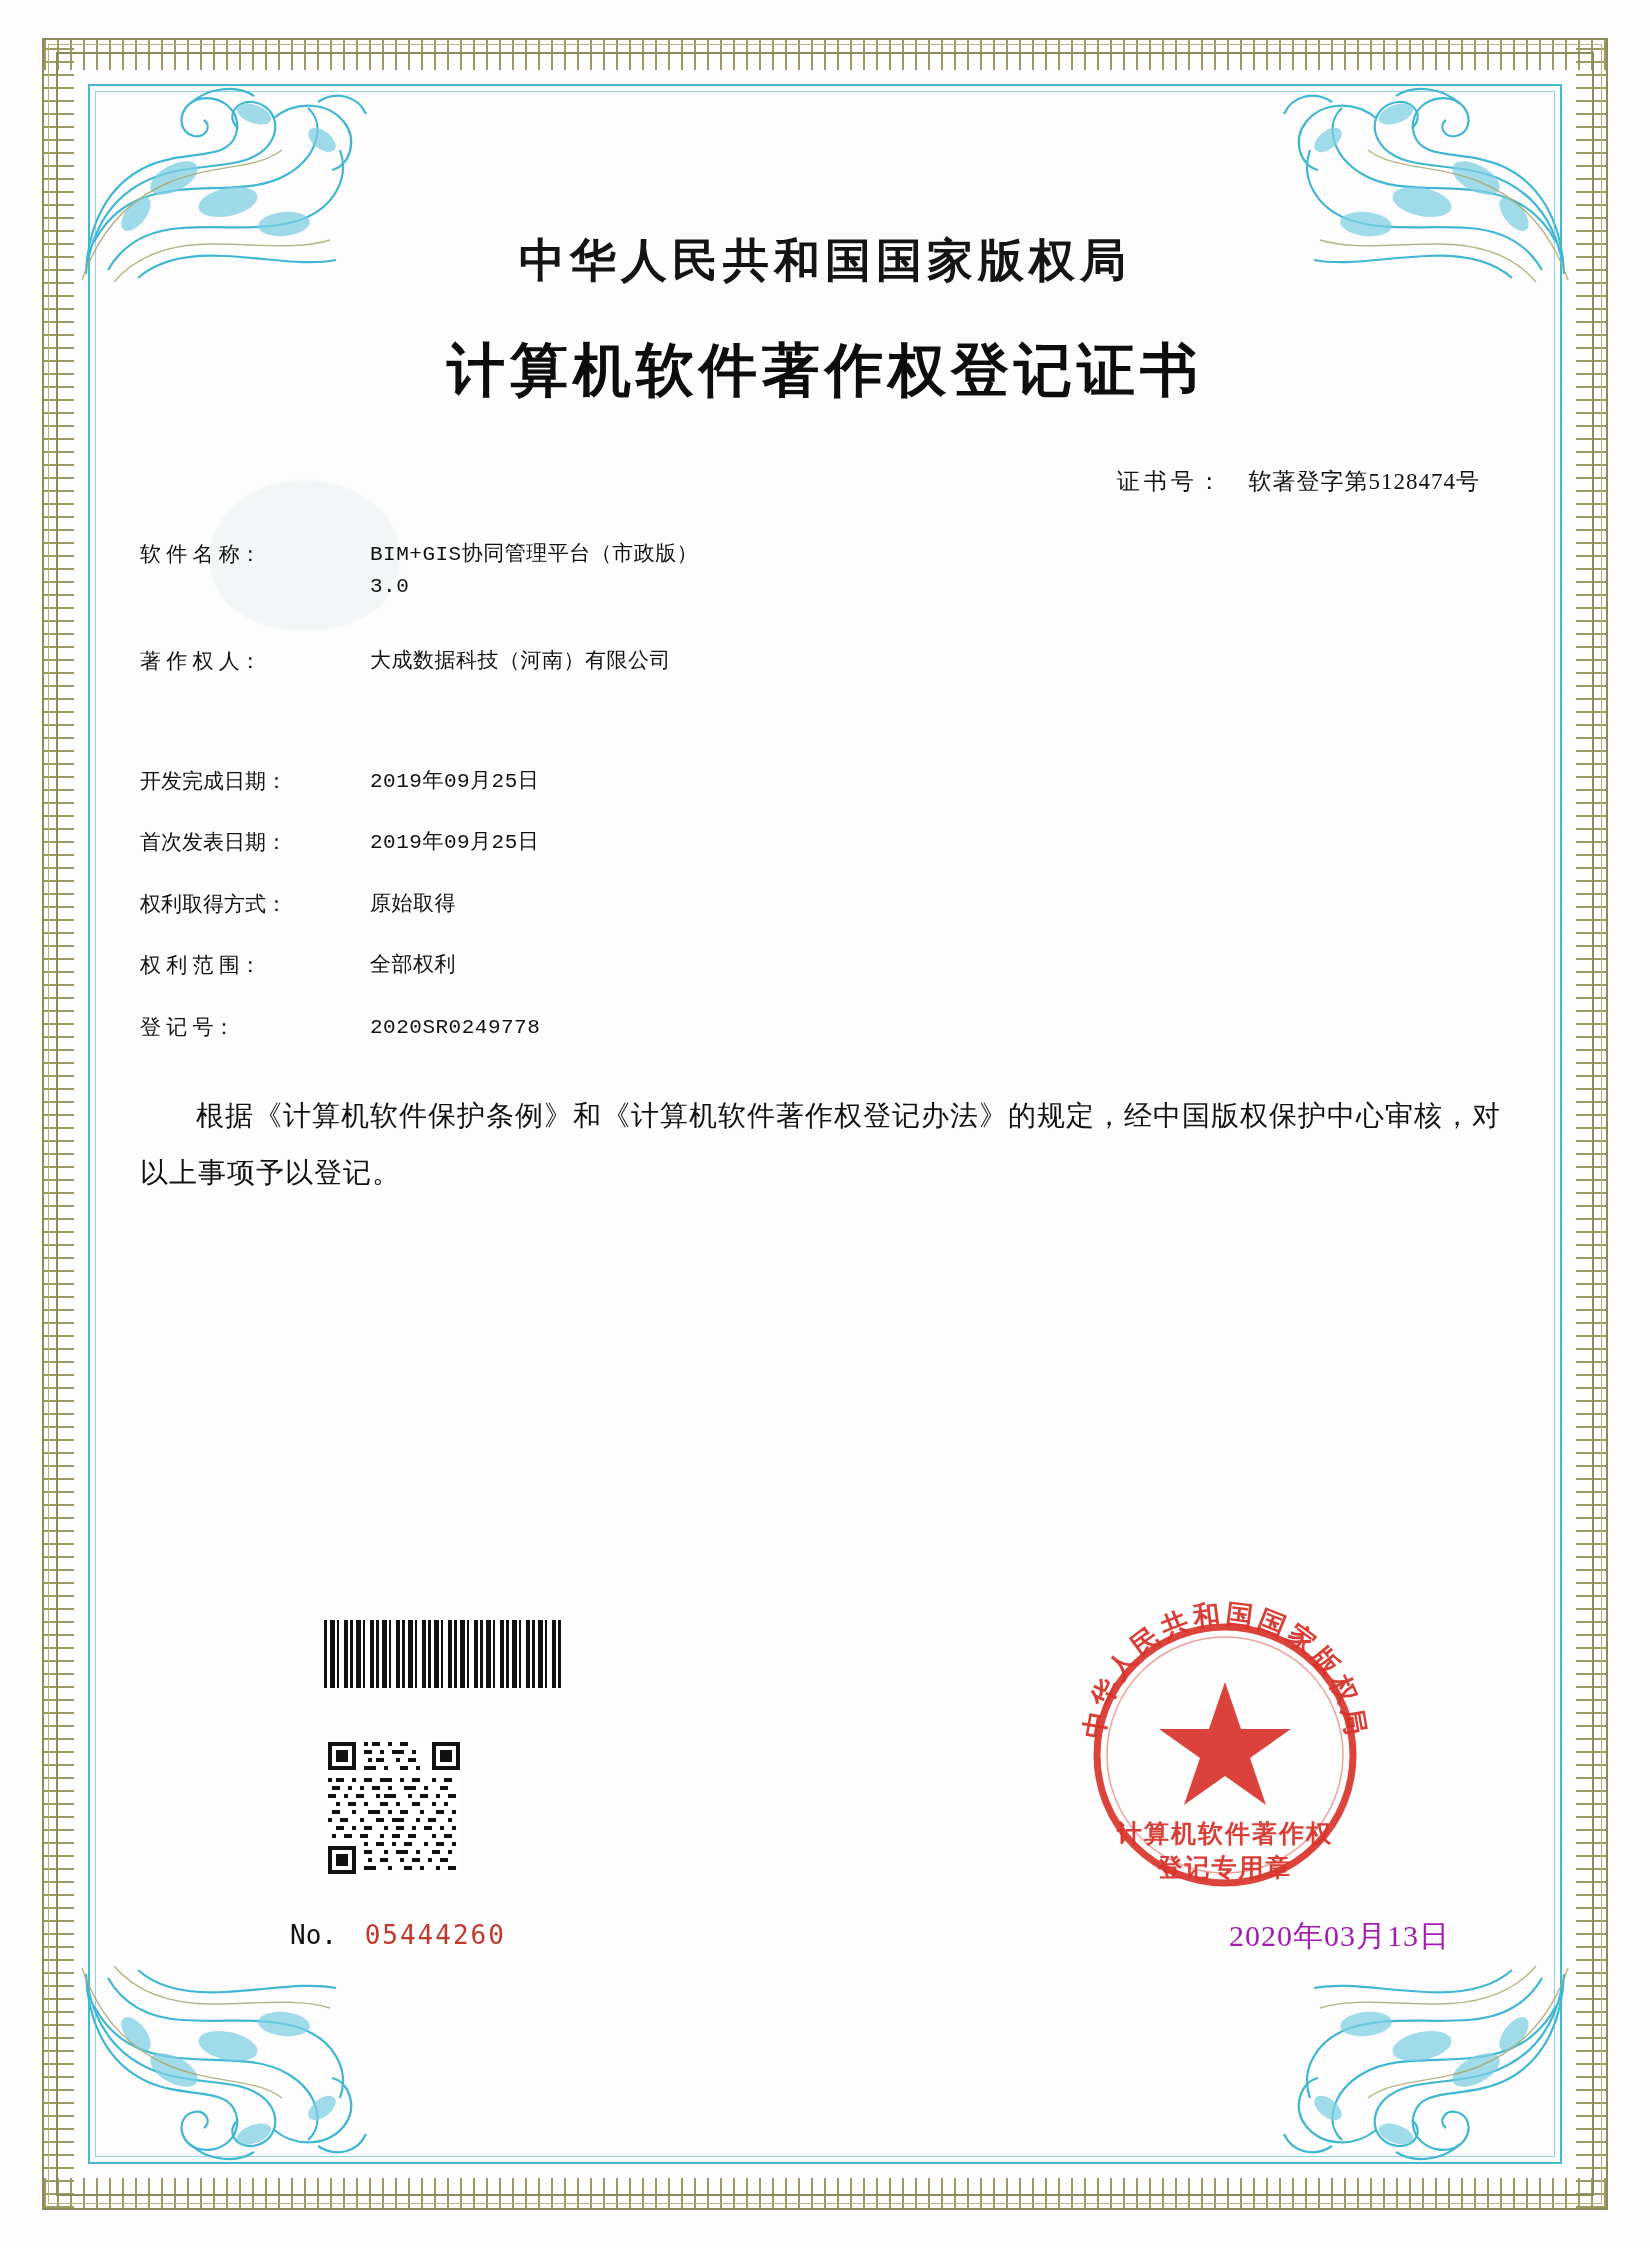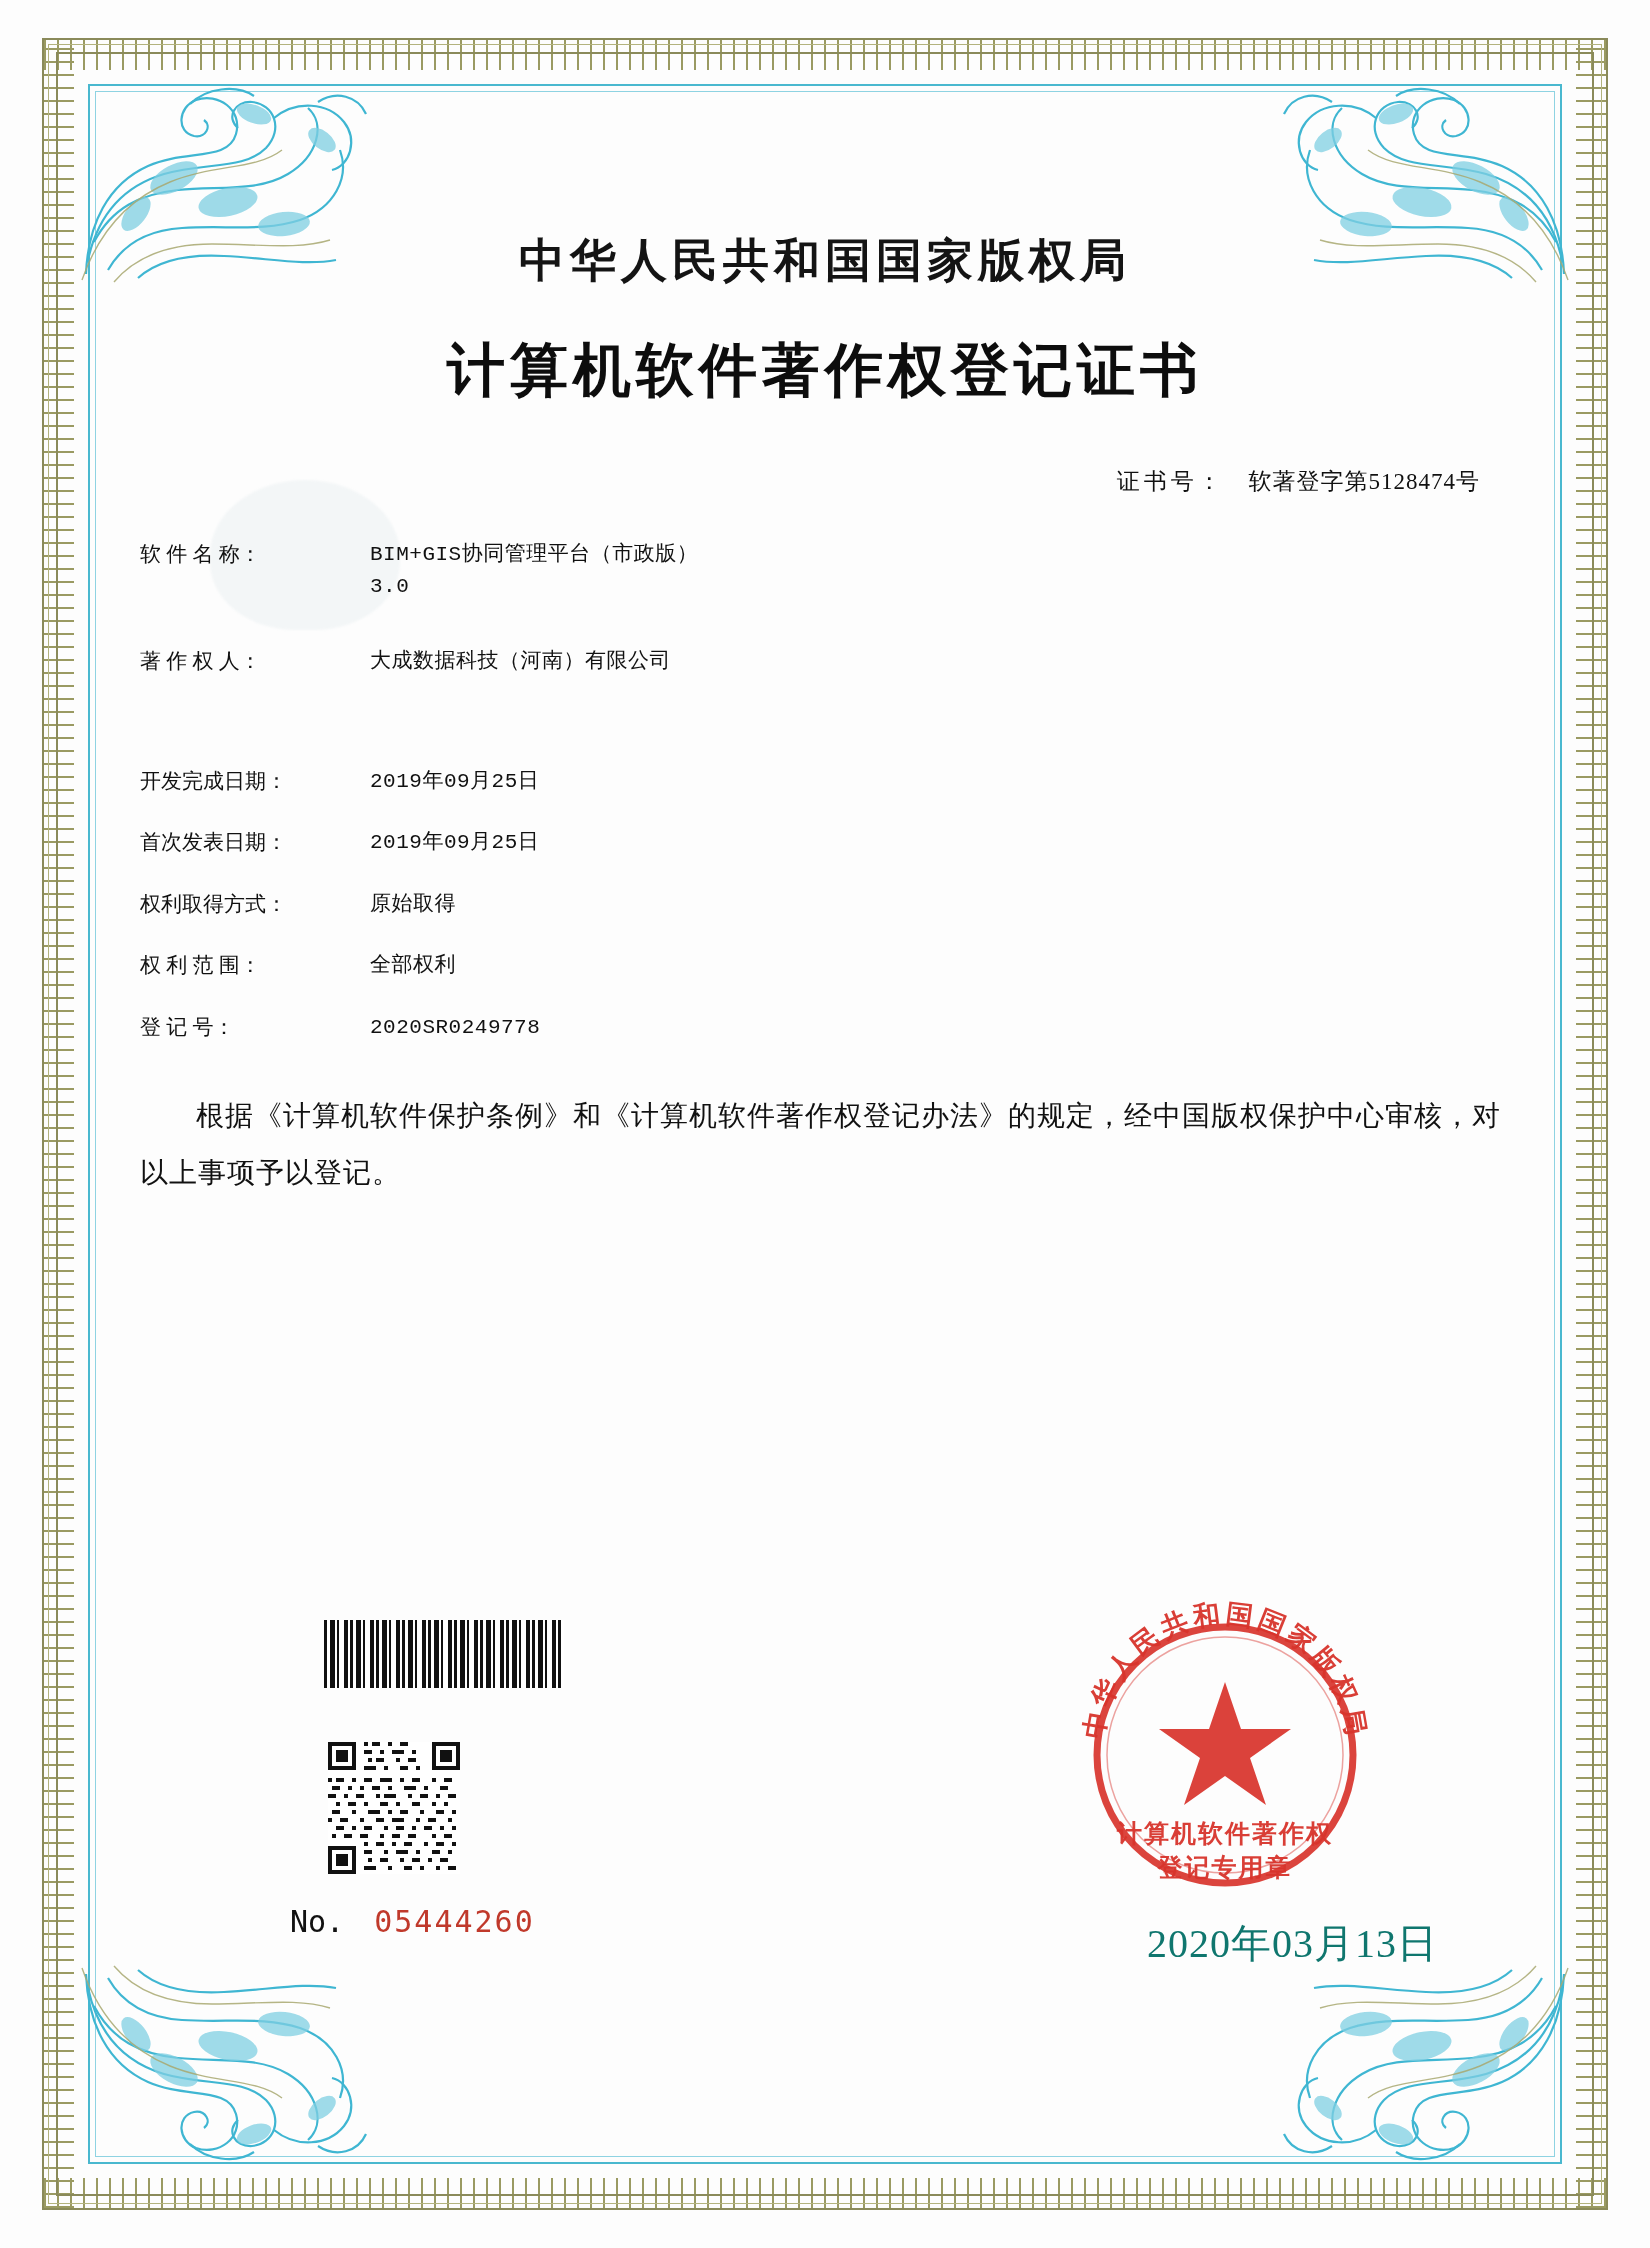--- a/index.html
+++ b/index.html
@@ -188,34 +188,34 @@
     top: 152px;
     width: 132px;
     height: 132px;
     background: #fff;
   }
   .qr svg { display:block; }
 
   .serial {
     position: absolute;
     left: 150px;
-    top: 314px;
-    font-size: 30px;
+    top: 330px;
+    font-size: 26px;
     color: #111;
     font-family: "DejaVu Sans Mono", monospace;
   }
   .serial .no { color:#111; }
   .serial .digits { color: #c0392b; letter-spacing: 2px; margin-left: 12px; }
 
   .issue-date {
     position: absolute;
-    right: 72px;
+    right: 60px;
     top: 326px;
-    font-size: 40px;
-    color: #0f766e;
+    font-size: 30px;
+    color: #a21caf;
     letter-spacing: 1px;
   }
 
   
   .seal {
     position: absolute;
     right: 120px;
     top: 0px;
     width: 330px;
     height: 330px;

